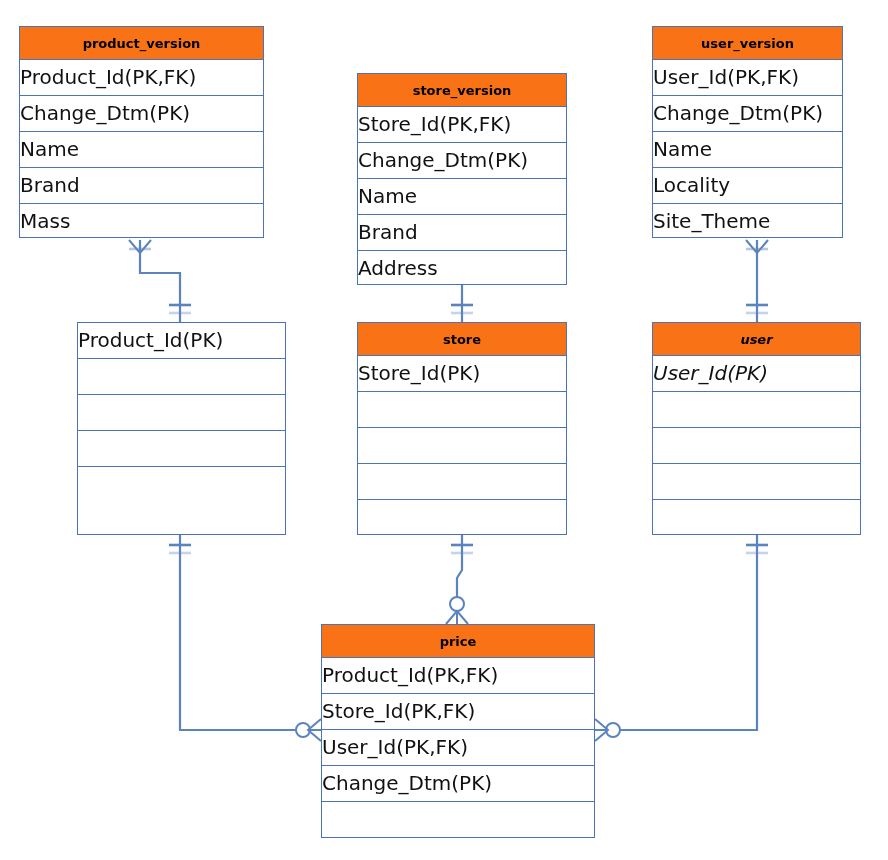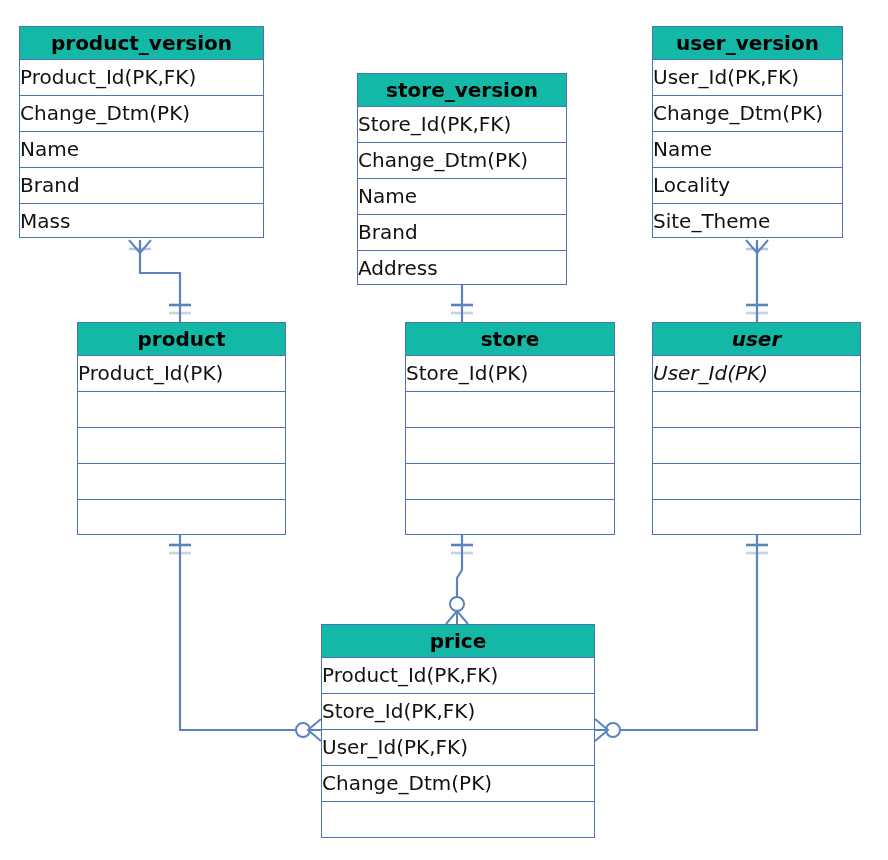--- a/index.html
+++ b/index.html
@@ -32,24 +32,24 @@
   .entity {
     position: absolute;
     box-sizing: border-box;
     border: 1px solid #4a74b5;
     background: #ffffff;
   }
   .entity-header {
     box-sizing: border-box;
     height: 33px;
     line-height: 33px;
-    background: #14b8a6;
+    background: #f97316;
     border-bottom: 1px solid #4a74b5;
     text-align: center;
-    font-size: 20px;
+    font-size: 13px;
     font-weight: bold;
     color: #000000;
     white-space: nowrap;
     overflow: hidden;
   }
   .entity-row {
     box-sizing: border-box;
     height: 36px;
     line-height: 35px;
     border-bottom: 1px solid #4a74b5;
@@ -152,28 +152,27 @@
       </div>
       <div class="entity" style="left: 652px; top: 26px; width: 191px; height: 212px;">
         <div class="entity-header">user_version</div>
         <div class="entity-row">User_Id(PK,FK)</div>
         <div class="entity-row">Change_Dtm(PK)</div>
         <div class="entity-row">Name</div>
         <div class="entity-row">Locality</div>
         <div class="entity-row last">Site_Theme</div>
       </div>
       <div class="entity" style="left: 77px; top: 322px; width: 209px; height: 213px;">
-        <div class="entity-header">product</div>
         <div class="entity-row">Product_Id(PK)</div>
         <div class="entity-row empty"></div>
         <div class="entity-row empty"></div>
         <div class="entity-row empty"></div>
         <div class="entity-row last empty"></div>
       </div>
-      <div class="entity" style="left: 357px; top: 322px; width: 210px; height: 213px; margin-left: 48px;">
+      <div class="entity" style="left: 357px; top: 322px; width: 210px; height: 213px;">
         <div class="entity-header">store</div>
         <div class="entity-row">Store_Id(PK)</div>
         <div class="entity-row empty"></div>
         <div class="entity-row empty"></div>
         <div class="entity-row empty"></div>
         <div class="entity-row last empty"></div>
       </div>
       <div class="entity" style="left: 652px; top: 322px; width: 209px; height: 213px; font-style: italic;">
         <div class="entity-header">user</div>
         <div class="entity-row">User_Id(PK)</div>

